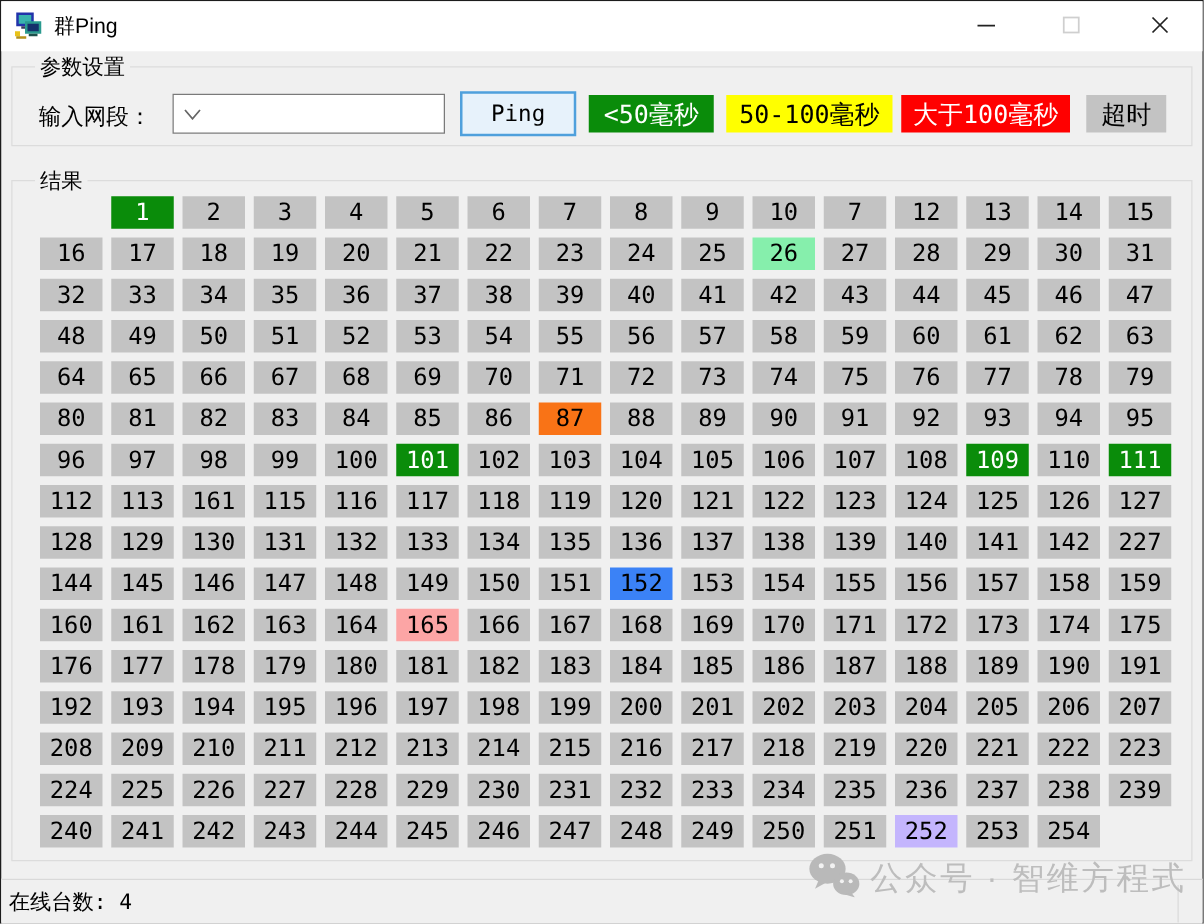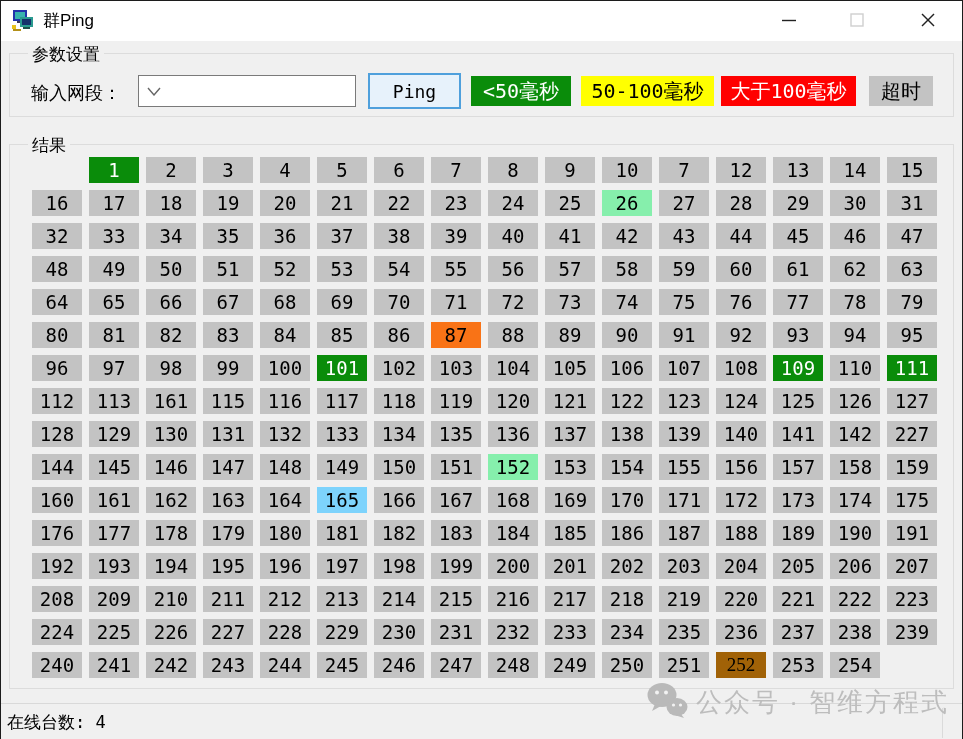--- a/index.html
+++ b/index.html
@@ -322,34 +322,34 @@
       <span class="cell" style="left: 829px; top: 420px; background: rgb(195, 195, 195); color: rgb(0, 0, 0);">142</span>
       <span class="cell" style="left: 886px; top: 420px; background: rgb(195, 195, 195); color: rgb(0, 0, 0);">227</span>
       <span class="cell" style="left: 31px; top: 453px; background: rgb(195, 195, 195); color: rgb(0, 0, 0);">144</span>
       <span class="cell" style="left: 88px; top: 453px; background: rgb(195, 195, 195); color: rgb(0, 0, 0);">145</span>
       <span class="cell" style="left: 145px; top: 453px; background: rgb(195, 195, 195); color: rgb(0, 0, 0);">146</span>
       <span class="cell" style="left: 202px; top: 453px; background: rgb(195, 195, 195); color: rgb(0, 0, 0);">147</span>
       <span class="cell" style="left: 259px; top: 453px; background: rgb(195, 195, 195); color: rgb(0, 0, 0);">148</span>
       <span class="cell" style="left: 316px; top: 453px; background: rgb(195, 195, 195); color: rgb(0, 0, 0);">149</span>
       <span class="cell" style="left: 373px; top: 453px; background: rgb(195, 195, 195); color: rgb(0, 0, 0);">150</span>
       <span class="cell" style="left: 430px; top: 453px; background: rgb(195, 195, 195); color: rgb(0, 0, 0);">151</span>
-      <span class="cell" style="left: 487px; top: 453px; background: #86efac; color: rgb(0, 0, 0);">152</span>
+      <span class="cell" style="left: 487px; top: 453px; background: #3b82f6; color: rgb(0, 0, 0);">152</span>
       <span class="cell" style="left: 544px; top: 453px; background: rgb(195, 195, 195); color: rgb(0, 0, 0);">153</span>
       <span class="cell" style="left: 601px; top: 453px; background: rgb(195, 195, 195); color: rgb(0, 0, 0);">154</span>
       <span class="cell" style="left: 658px; top: 453px; background: rgb(195, 195, 195); color: rgb(0, 0, 0);">155</span>
       <span class="cell" style="left: 715px; top: 453px; background: rgb(195, 195, 195); color: rgb(0, 0, 0);">156</span>
       <span class="cell" style="left: 772px; top: 453px; background: rgb(195, 195, 195); color: rgb(0, 0, 0);">157</span>
       <span class="cell" style="left: 829px; top: 453px; background: rgb(195, 195, 195); color: rgb(0, 0, 0);">158</span>
       <span class="cell" style="left: 886px; top: 453px; background: rgb(195, 195, 195); color: rgb(0, 0, 0);">159</span>
       <span class="cell" style="left: 31px; top: 486px; background: rgb(195, 195, 195); color: rgb(0, 0, 0);">160</span>
       <span class="cell" style="left: 88px; top: 486px; background: rgb(195, 195, 195); color: rgb(0, 0, 0);">161</span>
       <span class="cell" style="left: 145px; top: 486px; background: rgb(195, 195, 195); color: rgb(0, 0, 0);">162</span>
       <span class="cell" style="left: 202px; top: 486px; background: rgb(195, 195, 195); color: rgb(0, 0, 0);">163</span>
       <span class="cell" style="left: 259px; top: 486px; background: rgb(195, 195, 195); color: rgb(0, 0, 0);">164</span>
-      <span class="cell" style="left: 316px; top: 486px; background: #7dd3fc; color: rgb(0, 0, 0);">165</span>
+      <span class="cell" style="left: 316px; top: 486px; background: #fca5a5; color: rgb(0, 0, 0);">165</span>
       <span class="cell" style="left: 373px; top: 486px; background: rgb(195, 195, 195); color: rgb(0, 0, 0);">166</span>
       <span class="cell" style="left: 430px; top: 486px; background: rgb(195, 195, 195); color: rgb(0, 0, 0);">167</span>
       <span class="cell" style="left: 487px; top: 486px; background: rgb(195, 195, 195); color: rgb(0, 0, 0);">168</span>
       <span class="cell" style="left: 544px; top: 486px; background: rgb(195, 195, 195); color: rgb(0, 0, 0);">169</span>
       <span class="cell" style="left: 601px; top: 486px; background: rgb(195, 195, 195); color: rgb(0, 0, 0);">170</span>
       <span class="cell" style="left: 658px; top: 486px; background: rgb(195, 195, 195); color: rgb(0, 0, 0);">171</span>
       <span class="cell" style="left: 715px; top: 486px; background: rgb(195, 195, 195); color: rgb(0, 0, 0);">172</span>
       <span class="cell" style="left: 772px; top: 486px; background: rgb(195, 195, 195); color: rgb(0, 0, 0);">173</span>
       <span class="cell" style="left: 829px; top: 486px; background: rgb(195, 195, 195); color: rgb(0, 0, 0);">174</span>
       <span class="cell" style="left: 886px; top: 486px; background: rgb(195, 195, 195); color: rgb(0, 0, 0);">175</span>
@@ -422,21 +422,21 @@
       <span class="cell" style="left: 145px; top: 651px; background: rgb(195, 195, 195); color: rgb(0, 0, 0);">242</span>
       <span class="cell" style="left: 202px; top: 651px; background: rgb(195, 195, 195); color: rgb(0, 0, 0);">243</span>
       <span class="cell" style="left: 259px; top: 651px; background: rgb(195, 195, 195); color: rgb(0, 0, 0);">244</span>
       <span class="cell" style="left: 316px; top: 651px; background: rgb(195, 195, 195); color: rgb(0, 0, 0);">245</span>
       <span class="cell" style="left: 373px; top: 651px; background: rgb(195, 195, 195); color: rgb(0, 0, 0);">246</span>
       <span class="cell" style="left: 430px; top: 651px; background: rgb(195, 195, 195); color: rgb(0, 0, 0);">247</span>
       <span class="cell" style="left: 487px; top: 651px; background: rgb(195, 195, 195); color: rgb(0, 0, 0);">248</span>
       <span class="cell" style="left: 544px; top: 651px; background: rgb(195, 195, 195); color: rgb(0, 0, 0);">249</span>
       <span class="cell" style="left: 601px; top: 651px; background: rgb(195, 195, 195); color: rgb(0, 0, 0);">250</span>
       <span class="cell" style="left: 658px; top: 651px; background: rgb(195, 195, 195); color: rgb(0, 0, 0);">251</span>
-      <span class="cell" style="left: 715px; top: 651px; background: #a16207; color: rgb(0, 0, 0); font-family: Liberation Serif, serif;">252</span>
+      <span class="cell" style="left: 715px; top: 651px; background: #c4b5fd; color: rgb(0, 0, 0);">252</span>
       <span class="cell" style="left: 772px; top: 651px; background: rgb(195, 195, 195); color: rgb(0, 0, 0);">253</span>
       <span class="cell" style="left: 829px; top: 651px; background: rgb(195, 195, 195); color: rgb(0, 0, 0);">254</span>
     </div>
 
   <div class="watermark">
     <span>
       <svg width="42" height="36" viewBox="0 0 42 36">
         <ellipse cx="16" cy="13" rx="14.5" ry="12" fill="#b9b9b9"></ellipse>
         <path d="M9 22 L6 29 L15 24 Z" fill="#b9b9b9"></path>
         <circle cx="11" cy="10.5" r="2" fill="#f2f2f2"></circle>

